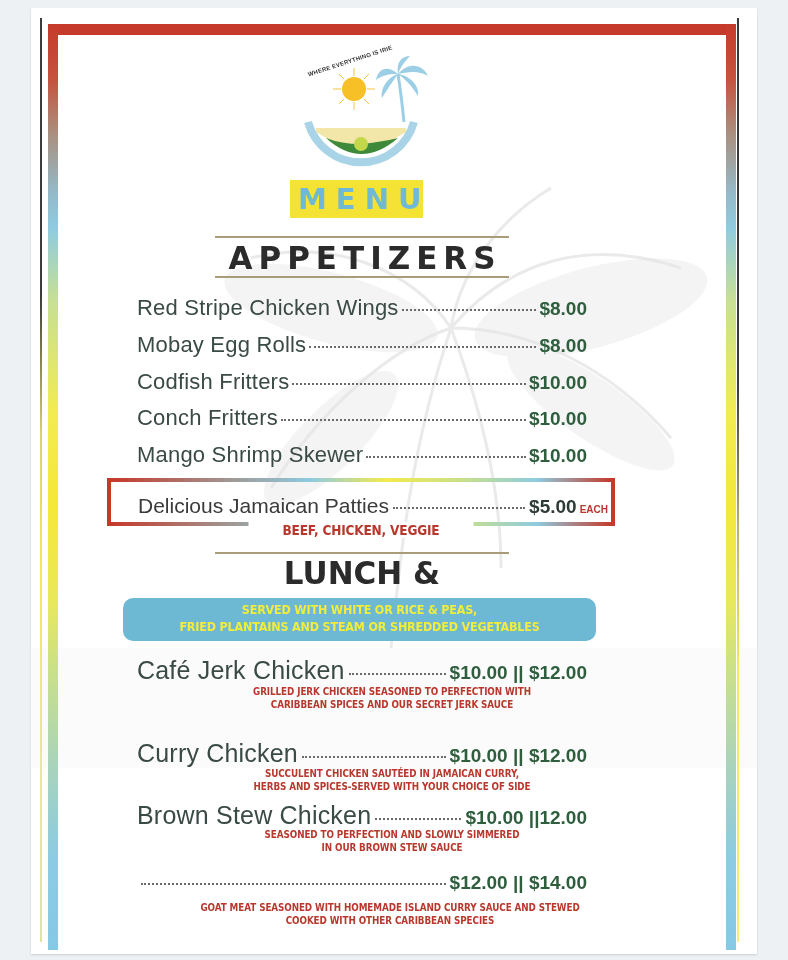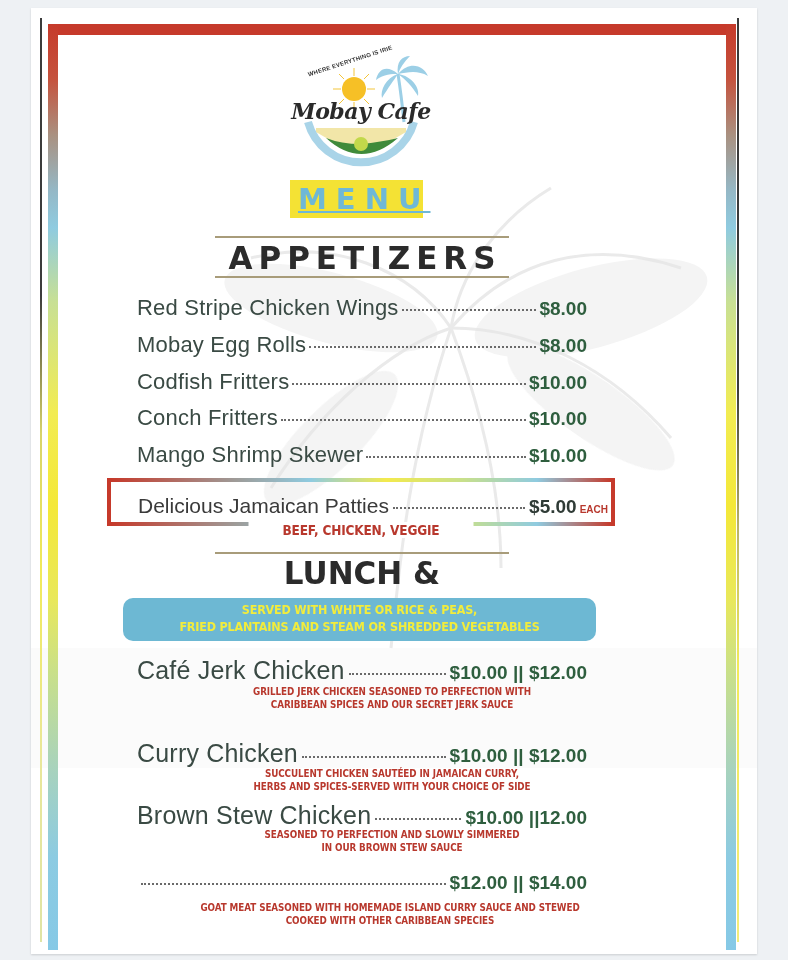--- a/index.html
+++ b/index.html
@@ -62,21 +62,21 @@
     font-size: 22px; color: #2a2a2a; letter-spacing: -0.5px;
   }
 
   
   .menu-badge {
     position: absolute; left: 290px; top: 180px; width: 133px; height: 38px;
     background: #f4e234; text-align: center;
   }
   .menu-badge span {
     display: block; font-family: "DejaVu Sans", sans-serif; font-weight: bold;
-    font-size: 29px; line-height: 38px; color: #6fb8d6; letter-spacing: 9px; padding-left: 8px; text-decoration: underline;
+    font-size: 29px; line-height: 38px; color: #6fb8d6; letter-spacing: 9px; padding-left: 8px;
   }
 
   
   .section-head {
     position: absolute; left: 215px; width: 294px; text-align: center;
   }
   .section-head .rule { height: 2px; background: #a89c7a; }
   .section-head .title {
     font-family: "DejaVu Sans", sans-serif; font-weight: bold; color: #2b2b2b;
     font-size: 31px; line-height: 38px; transform: scaleY(1.05);
@@ -200,21 +200,20 @@
     <circle cx="68" cy="37" r="12" fill="#f6c026"></circle>
 
     <path d="M118 70 C116 50 114 35 112 22" stroke="#9ccfe6" stroke-width="3" fill="none"></path>
     <path d="M112 22 C100 12 92 18 90 28 C98 22 106 22 112 22 Z" fill="#9ccfe6"></path>
     <path d="M112 22 C124 8 138 14 142 24 C132 18 122 20 112 22 Z" fill="#9ccfe6"></path>
     <path d="M112 22 C100 26 94 38 96 46 C102 36 108 28 112 22 Z" fill="#9ccfe6"></path>
     <path d="M112 22 C126 24 134 36 132 44 C126 34 120 28 112 22 Z" fill="#9ccfe6"></path>
     <path d="M112 22 C110 10 116 4 124 4 C118 10 114 16 112 22 Z" fill="#9ccfe6"></path>
   </svg>
   <div class="tagline">WHERE EVERYTHING IS IRIE</div>
-  <div class="brand">Mobay Cafe</div>
 </div>
 
 <div class="menu-badge">
   <span>MENU</span>
 </div>
 
 <div class="section-head appetizers-head">
   <div class="rule"></div>
   <div class="title">APPETIZERS</div>
   <div class="rule"></div>

